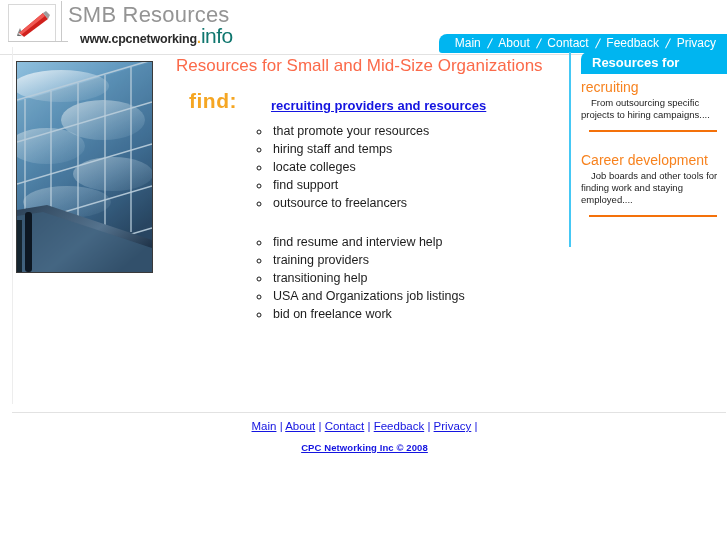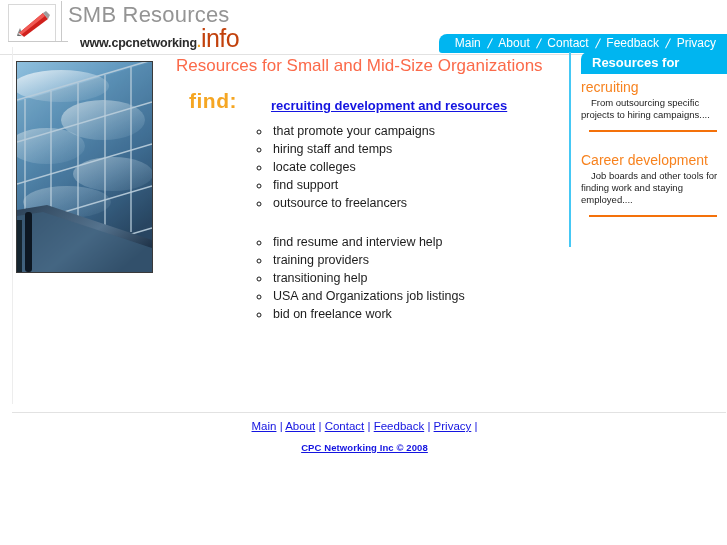--- a/index.html
+++ b/index.html
@@ -78,22 +78,22 @@
     font-weight: bold;
     color: #2b2b2b;
     letter-spacing: -0.2px;
   }
   .wordmark-dot {
     font-size: 14px;
     color: #f5a623;
     font-weight: bold;
   }
   .wordmark-info {
-    font-size: 25px;
-    color: #c2410c;
+    font-size: 21px;
+    color: #0f766e;
     letter-spacing: -0.5px;
   }
 
   
   .navbar {
     position: absolute;
     right: 0;
     top: 34px;
     height: 19px;
     background: #00b5f0;
@@ -388,25 +388,25 @@
       <rect x="8" y="150" width="7" height="60" rx="3" fill="#0d1722"></rect>
       <rect x="0" y="158" width="5" height="52" fill="#16252f"></rect>
     </svg>
   </div>
 
   <div class="main-col">
     <div class="page-title">Resources for Small and Mid-Size Organizations</div>
 
     <div class="find-row">
       <span class="find-label">find:</span>
-      <a class="section-link">recruiting development and resources</a>
+      <a class="section-link">recruiting providers and resources</a>
     </div>
 
     <ul class="bullets" id="list-0">
-        <li>that promote your campaigns</li>
+        <li>that promote your resources</li>
         <li>hiring staff and temps</li>
         <li>locate colleges</li>
         <li>find support</li>
         <li>outsource to freelancers</li>
       </ul>
 
     <div class="gap-block"></div>
 
 
     <ul class="bullets" id="list-1">

